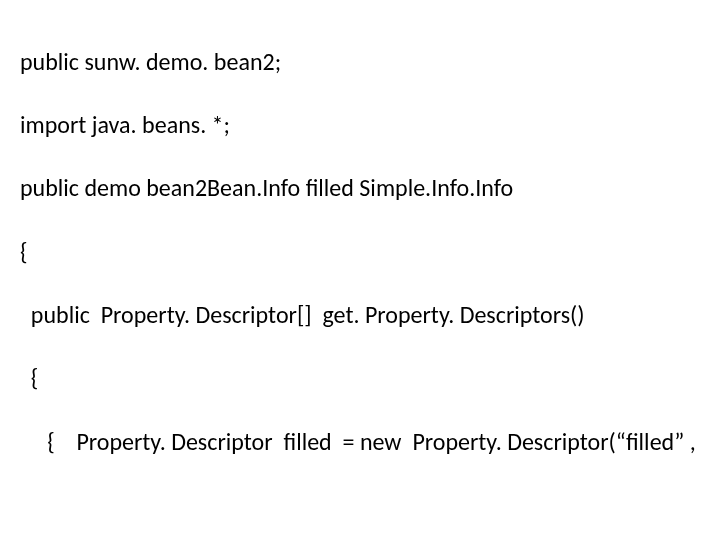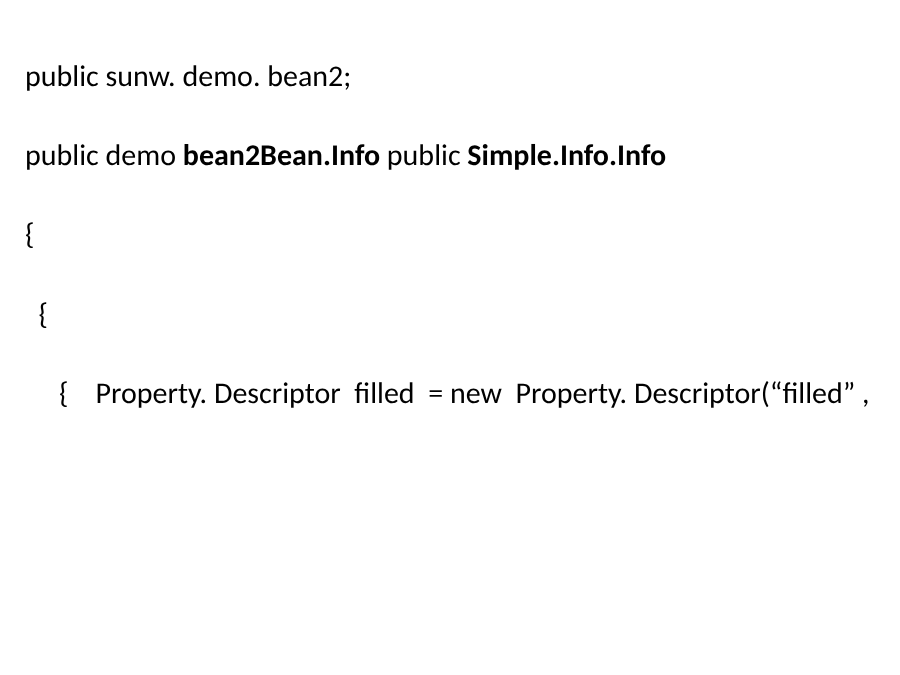--- a/index.html
+++ b/index.html
@@ -12,29 +12,31 @@
     font-size: 24px;
     color: #000000;
     overflow: hidden;
   }
   .slide {
     box-sizing: border-box;
     padding: 14px 10px 0 20px;
     line-height: 1.32;
     white-space: pre;
   }
-  .b { font-weight: 700; }
+  .b { font-weight: 400; }
 </style>
 </head>
 <body>
 
 <div class="slide">
 <div><span>public sunw. demo. bean2;</span></div>
-<div><span>public demo </span><span class="b">bean2Bean.Info</span><span> public </span><span class="b">Simple.Info.Info</span></div>
+<div><span>import java. beans. *;</span></div>
+<div><span>public demo </span><span class="b">bean2Bean.Info</span><span> filled </span><span class="b">Simple.Info.Info</span></div>
 <div><span>{</span></div>
+<div><span>  public  Property. Descriptor[]  get. Property. Descriptors()</span></div>
 <div><span>  {</span></div>
 <div><span>     {    Property. Descriptor  filled  = new  Property. Descriptor(“filled” ,</span></div>
 
 
 
 
 
 
 
 </div>

